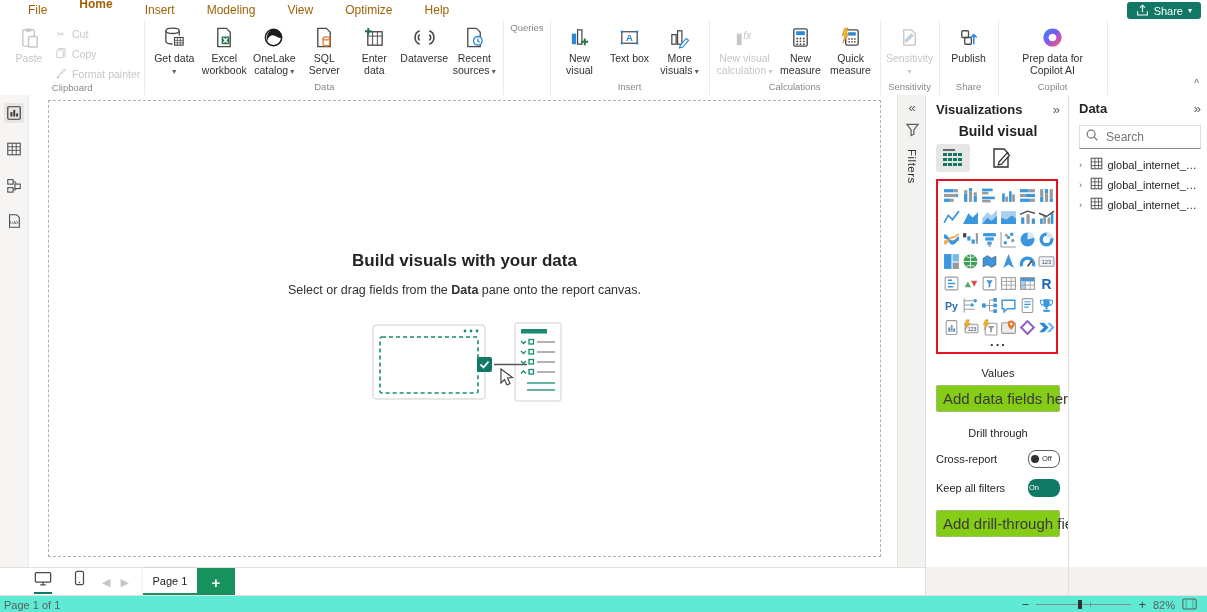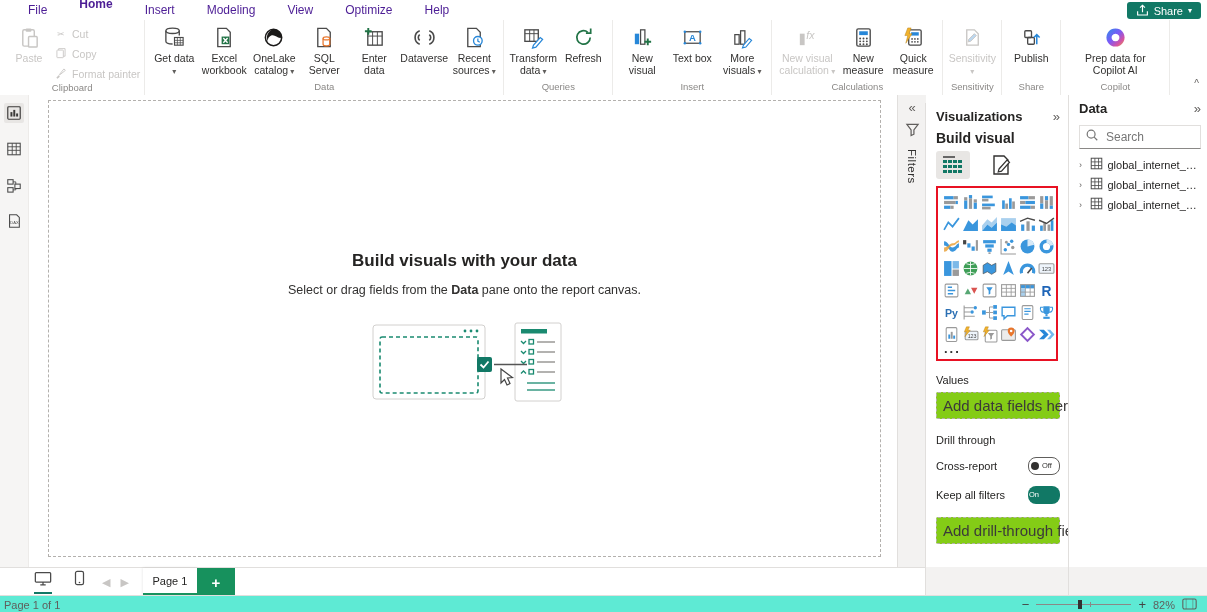--- a/index.html
+++ b/index.html
@@ -2,21 +2,21 @@
 <html><head>
 <meta charset="utf-8">
 <style>
   html,body{margin:0;padding:0;}
   body{width:1207px;height:612px;position:relative;overflow:hidden;background:#fff;
        font-family:"Liberation Sans","DejaVu Sans",sans-serif;color:#252423;
        -webkit-font-smoothing:antialiased;}
   
   .menubar{position:absolute;left:0;top:0;width:100%;height:20px;background:#fff;display:flex;align-items:center;}
   .menu-items{display:flex;align-items:center;padding-left:12px;gap:0;}
-  .menu-item{font-size:12px;padding:2px 16px 3px 16px;cursor:default;color:#4c1d95;}
+  .menu-item{font-size:12px;padding:2px 16px 3px 16px;cursor:default;color:#a16207;}
   .menu-item.active{font-weight:bold;border-bottom:2px solid #117865;padding-bottom:12px;}
   .share-btn{position:absolute;right:6px;top:2px;height:17px;background:#117865;color:#fff;border:none;
              border-radius:3px;font-size:11px;display:flex;align-items:center;gap:5px;padding:0 9px;font-family:inherit;}
   .share-btn svg{display:block;}
   
   .ribbon{position:absolute;left:0;top:20px;width:100%;height:75px;background:#fff;border-bottom:1px solid #e1dfdd;display:flex;align-items:stretch;}
   .rgroup{display:flex;flex-direction:column;border-right:1px solid #ecebe9;padding:2px 4px 0 4px;}
   .rgroup-body{display:flex;flex:1;align-items:flex-start;}
   .rgroup-caption{text-align:center;font-size:9.5px;color:#8a8886;padding:0 2px 3px 2px;}
   .rbtn{display:flex;flex-direction:column;align-items:center;width:46px;padding:3px 2px 0 2px;gap:3px;}
@@ -39,22 +39,22 @@
   .empty-state{position:absolute;left:0;right:0;top:150px;text-align:center;}
   .empty-title{font-size:17px;font-weight:bold;color:#252423;margin:0 0 12px 0;}
   .empty-sub{font-size:12.5px;color:#323130;margin:0 0 22px 0;}
   .empty-sub b{font-weight:bold;}
   
   .filters-strip{position:absolute;left:897px;top:0;width:28px;height:100%;background:#f3f2f1;border-left:1px solid #e1dfdd;
                  display:flex;flex-direction:column;align-items:center;padding-top:6px;gap:8px;}
   .collapse-chev{font-size:13px;color:#605e5c;line-height:1;}
   .filters-vtext{writing-mode:vertical-rl;font-size:11.5px;color:#323130;letter-spacing:.5px;}
   
-  .viz-pane{position:absolute;left:925px;top:8px;width:143px;height:100%;background:#fff;border-left:1px solid #e1dfdd;
-            padding:6px 8px 0 10px;box-sizing:border-box;}
+  .viz-pane{position:absolute;left:925px;top:1px;width:143px;height:100%;background:#fff;border-left:1px solid #e1dfdd;
+            padding:6px 8px 0 10px;box-sizing:border-box;text-align:center;}
   .pane-header{display:flex;justify-content:space-between;align-items:center;}
   .pane-title{font-size:13px;font-weight:bold;color:#252423;}
   .expand-chev{font-size:13px;color:#605e5c;}
   .section-label{font-size:14px;font-weight:bold;margin-top:6px;color:#252423;}
   .mode-row{display:flex;align-items:center;gap:14px;margin-top:5px;}
   .mode-tile{width:34px;height:28px;border-radius:3px;display:flex;align-items:center;justify-content:center;}
   .mode-tile.selected{background:#e8e6e4;}
   .viz-grid-box{margin-top:7px;border:2px solid #e81123;padding:5px 3px 1px 4px;width:122px;box-sizing:border-box;}
   .viz-grid{display:grid;grid-template-columns:repeat(6,1fr);row-gap:3px;}
   .viz-cell{width:19px;height:19px;display:flex;align-items:center;justify-content:center;}
@@ -236,41 +236,20 @@
               <circle cx="15.5" cy="15.5" r="4.5" fill="#fff" stroke="#2787d8" stroke-width="1.4"></circle>
               <path d="M15.5,13 v2.7 l2,1.2" fill="none" stroke="#2787d8" stroke-width="1.3"></path>
             </svg>
           </div>
           <div class="rlabel">Recent sources<span class="caret"> ▾</span></div>
         </div>
       </div>
       <div class="rgroup-caption">Data</div>
     </div>
     <div class="rgroup">
-      <div class="rgroup-body">
-        <div class="rbtn">
-          <div class="ric">
-            <svg width="23" height="23" viewBox="0 0 24 24">
-              <rect x="3" y="4" width="14" height="12" fill="#fff" stroke="#4a4a4a" stroke-width="1.4"></rect>
-              <path d="M3,8 h14 M8,4 v12 M12.5,4 v12" stroke="#4a4a4a" stroke-width="1"></path>
-              <path d="M12,20 l7,-8 2.5,2 -7,8 -3.5,1 Z" fill="#fff" stroke="#2787d8" stroke-width="1.3"></path>
-            </svg>
-          </div>
-          <div class="rlabel">Transform data<span class="caret"> ▾</span></div>
-        </div>
-        <div class="rbtn">
-          <div class="ric">
-            <svg width="23" height="23" viewBox="0 0 24 24">
-              <path d="M19,12 a7,7 0 1 1 -2.5,-5.4" fill="none" stroke="#217346" stroke-width="1.8"></path>
-              <path d="M19.5,2.5 v5 h-5" fill="none" stroke="#217346" stroke-width="1.8"></path>
-            </svg>
-          </div>
-          <div class="rlabel">Refresh</div>
-        </div>
-      </div>
       <div class="rgroup-caption">Queries</div>
     </div>
     <div class="rgroup">
       <div class="rgroup-body">
         <div class="rbtn">
           <div class="ric">
             <svg width="23" height="23" viewBox="0 0 24 24">
               <rect x="4" y="8" width="4.5" height="11" fill="#2787d8"></rect>
               <rect x="10" y="4" width="4.5" height="15" fill="none" stroke="#4a4a4a" stroke-width="1.3"></rect>
               <path d="M17.5,13 v7 M14,16.5 h7" stroke="#217346" stroke-width="2"></path>

